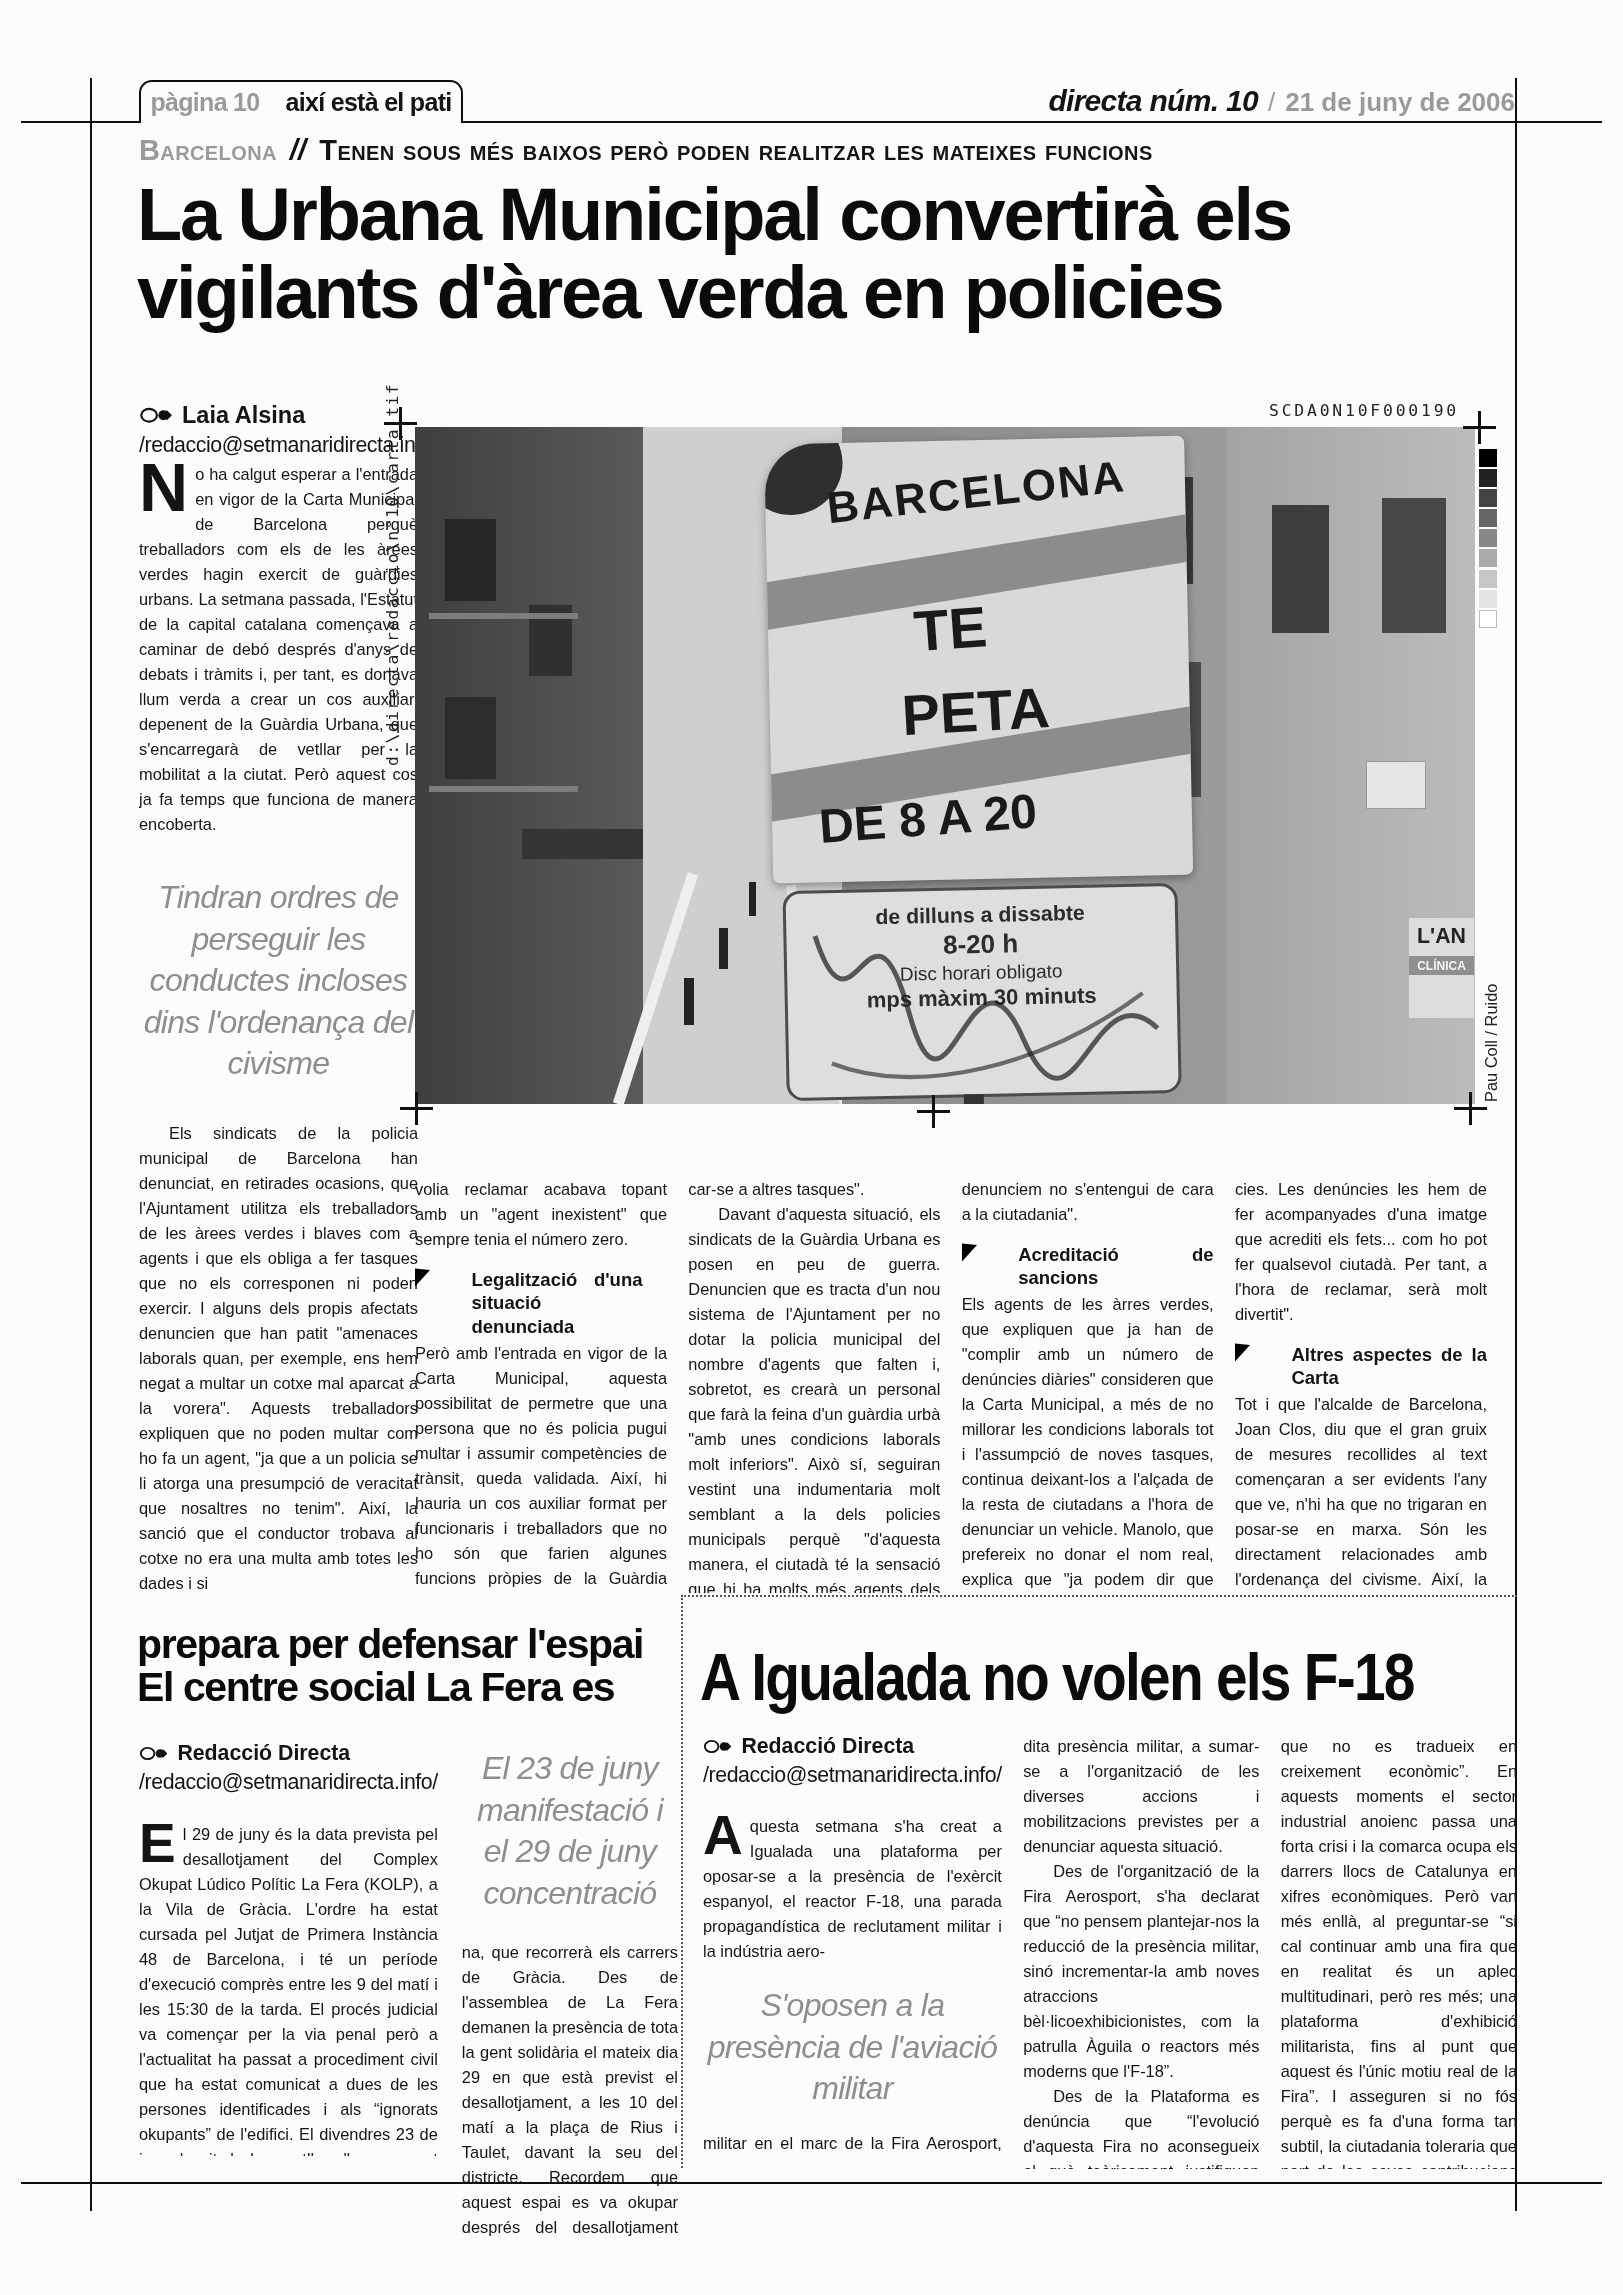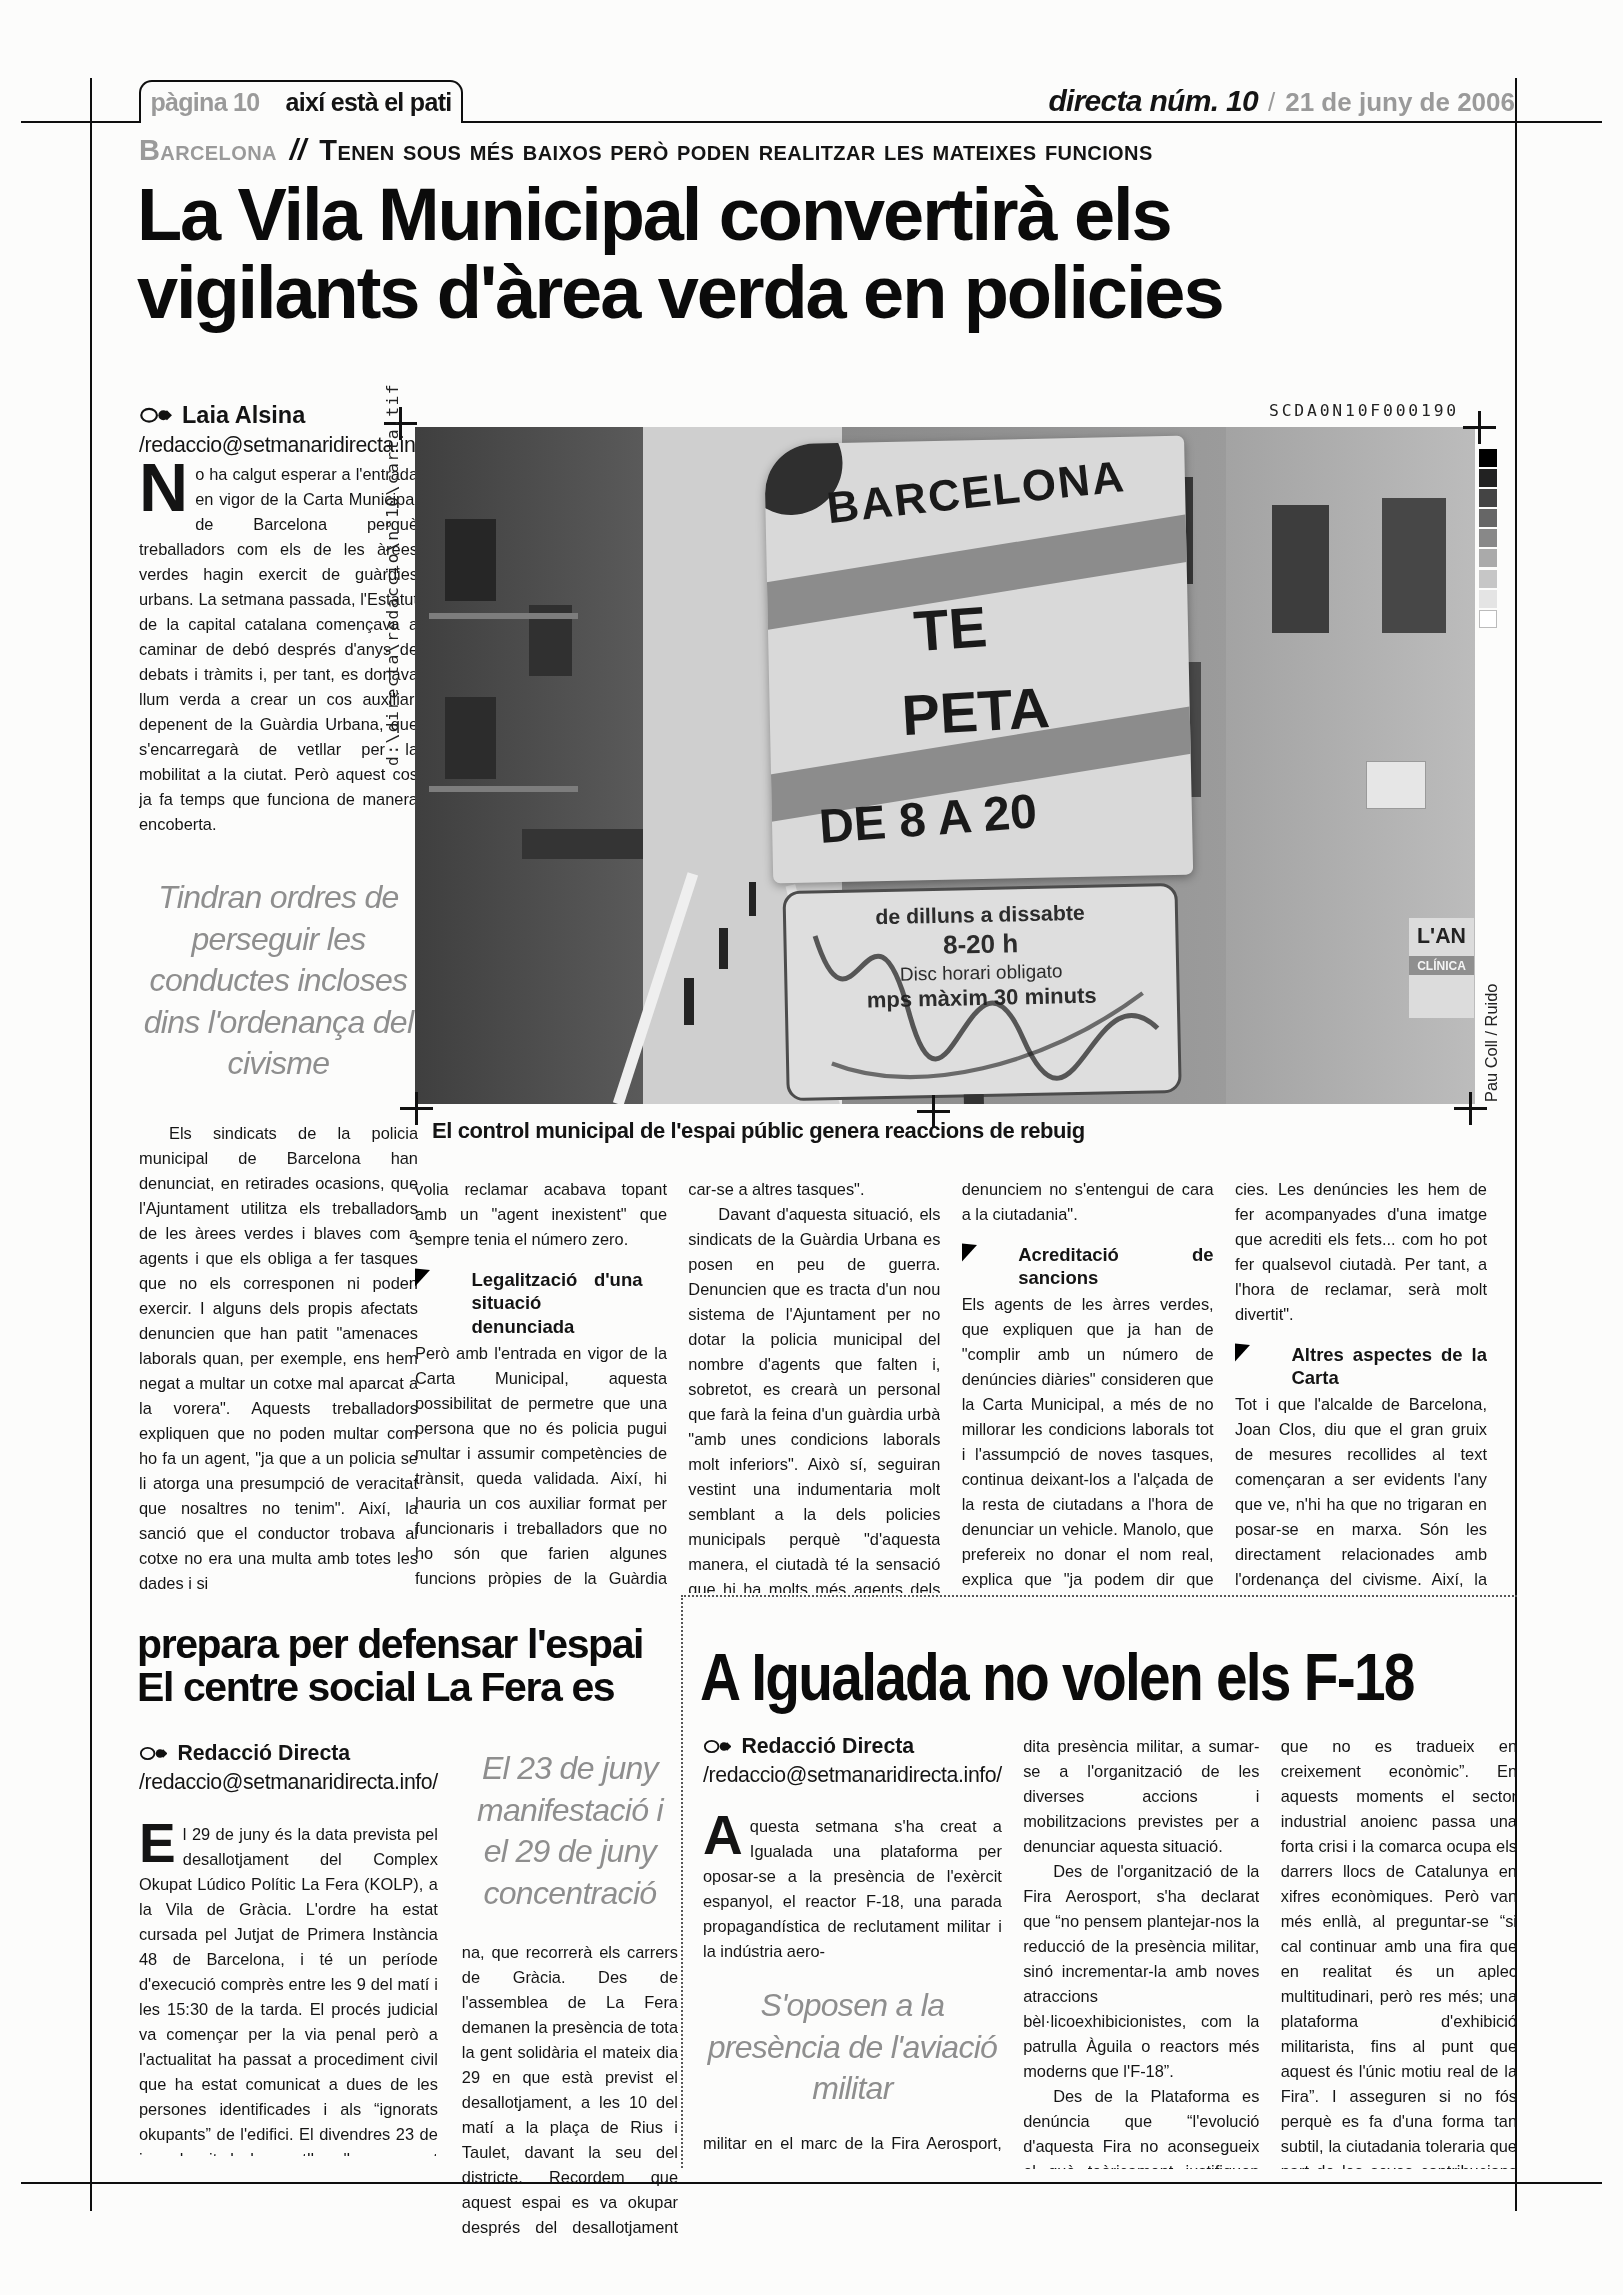--- a/index.html
+++ b/index.html
@@ -83,21 +83,21 @@
     <span class="gray">/</span>
     <span class="date">21 de juny de 2006</span>
   </div>
 
   <div class="kicker" style="left:139px;top:134px;">
     <span class="gray">Barcelona</span>
     <span class="sep">//</span>
     <span>Tenen sous més baixos però poden realitzar les mateixes funcions</span>
   </div>
   <div class="hl hl1" style="left:137px;top:176px;width:1358px;">
-    <div>La Vila Municipal convertirà els</div>
+    <div>La Urbana Municipal convertirà els</div>
     <div>vigilants d'àrea verda en policies</div>
   </div>
 
   <div style="position:absolute;left:139px;top:402px;">
     <div class="byline">
       <svg class="pen-icon" width="33" height="18.5" viewBox="0 0 46 26">
         <ellipse cx="14" cy="13" rx="11" ry="9" fill="none" stroke="#111" stroke-width="3"></ellipse>
         <circle cx="34" cy="13" r="7" fill="#111"></circle>
         <path d="M28 13 L44 13 M38 7 L44 13 L38 19" stroke="#111" stroke-width="3" fill="none"></path>
       </svg>
@@ -203,21 +203,20 @@
       <div style="background:#888;"></div>
       <div style="background:#aaa;"></div>
     <div style="background:#c6c6c6;"></div>
       <div style="background:#e4e4e4;"></div>
       <div style="background:#fff;border:0.7px solid #bbb;box-sizing:border-box;"></div>
   </div>
 
   <div class="vert vert-file" style="left:383px;top:432px;height:334px;">d:\directa\redaccio\n°10\carta.tif</div>
   <div class="vert vert-credit" style="left:1482px;top:924px;height:178px;">Pau Coll / Ruido</div>
 
-  <div class="caption" style="left:432px;top:1118px;">El control municipal de l'espai públic genera reaccions de rebuig</div>
 
   <div class="grid4" style="left:415px;top:1177px;width:1072px;height:416px;">
     <div class="col" style="height:416px;">
       <p>volia reclamar acabava topant amb un "agent inexistent" que sempre tenia el número zero.</p>
       <div class="subhead">
         <div class="tri"></div>
         <div class="txt" style="width:171px;">Legalització d'una situació denunciada</div>
       </div>
       <p>Però amb l'entrada en vigor de la Carta Municipal, aquesta possibilitat de permetre que una persona que no és policia pugui multar i assumir competències de trànsit, queda validada. Així, hi hauria un cos auxiliar format per funcionaris i treballadors que no ho són que farien algunes funcions pròpies de la Guàrdia Urbana perquè, segons el consistori, "els agents poguessin dedi-</p>
     </div>

